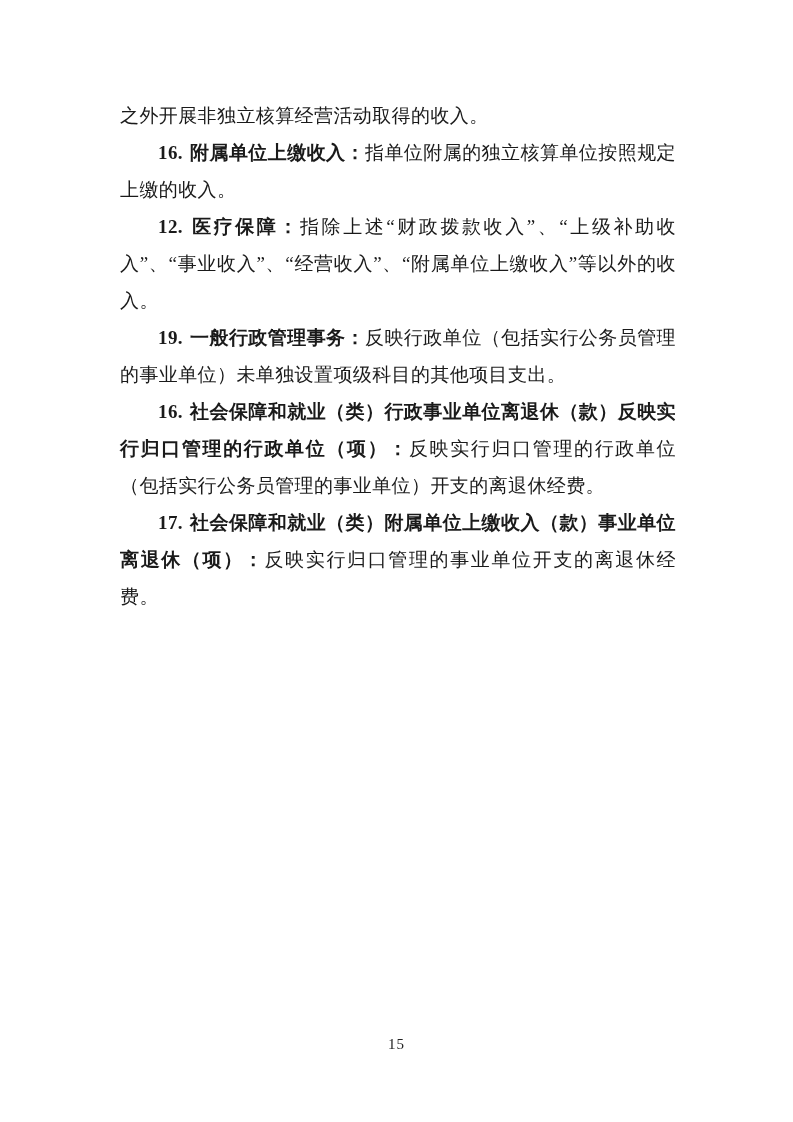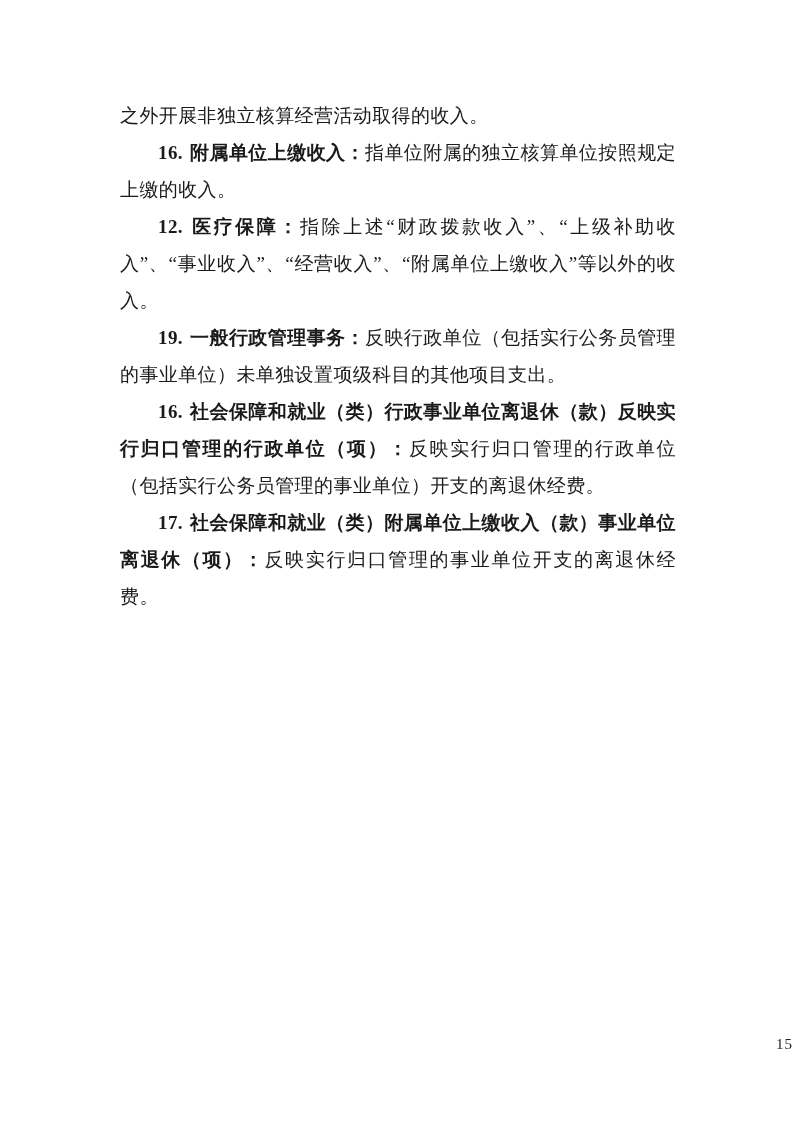--- a/index.html
+++ b/index.html
@@ -36,21 +36,21 @@
     font-weight: 700;
     font-family: "Liberation Serif", "DejaVu Serif", serif;
   }
   .num { margin-right: 7px; }
   .num:empty { margin-right: 0; }
   .page-number {
     position: absolute;
     top: 1036px;
     left: 0;
     width: 100%;
-    text-align: right;
+    text-align: center;
     font-size: 15px;
     letter-spacing: 1px;
     color: #222222;
   }
 </style>
 </head>
 <body>
 
 <div class="page">
   <div class="content">

